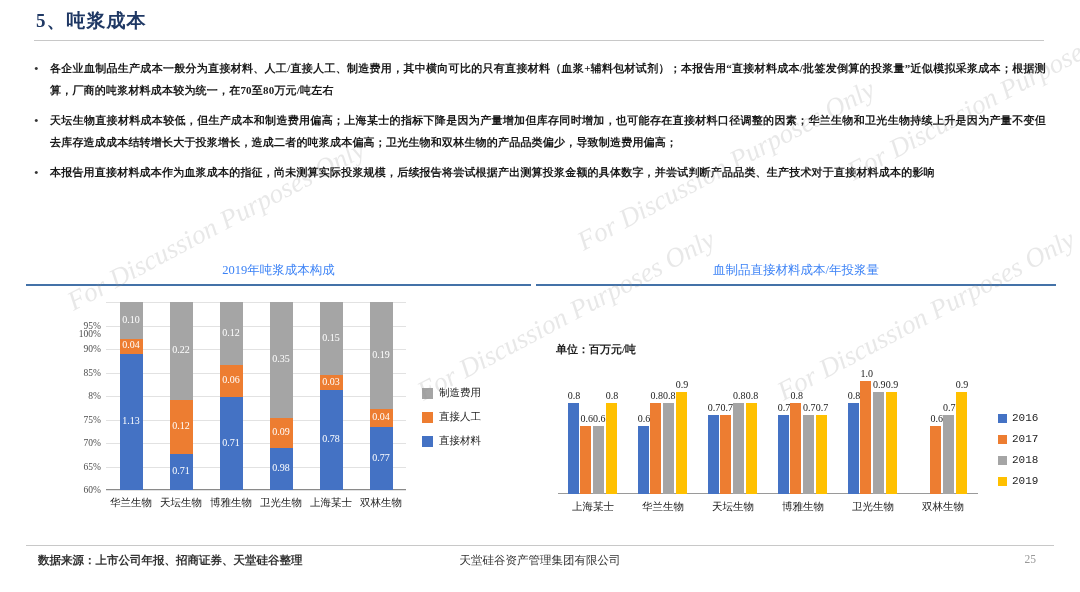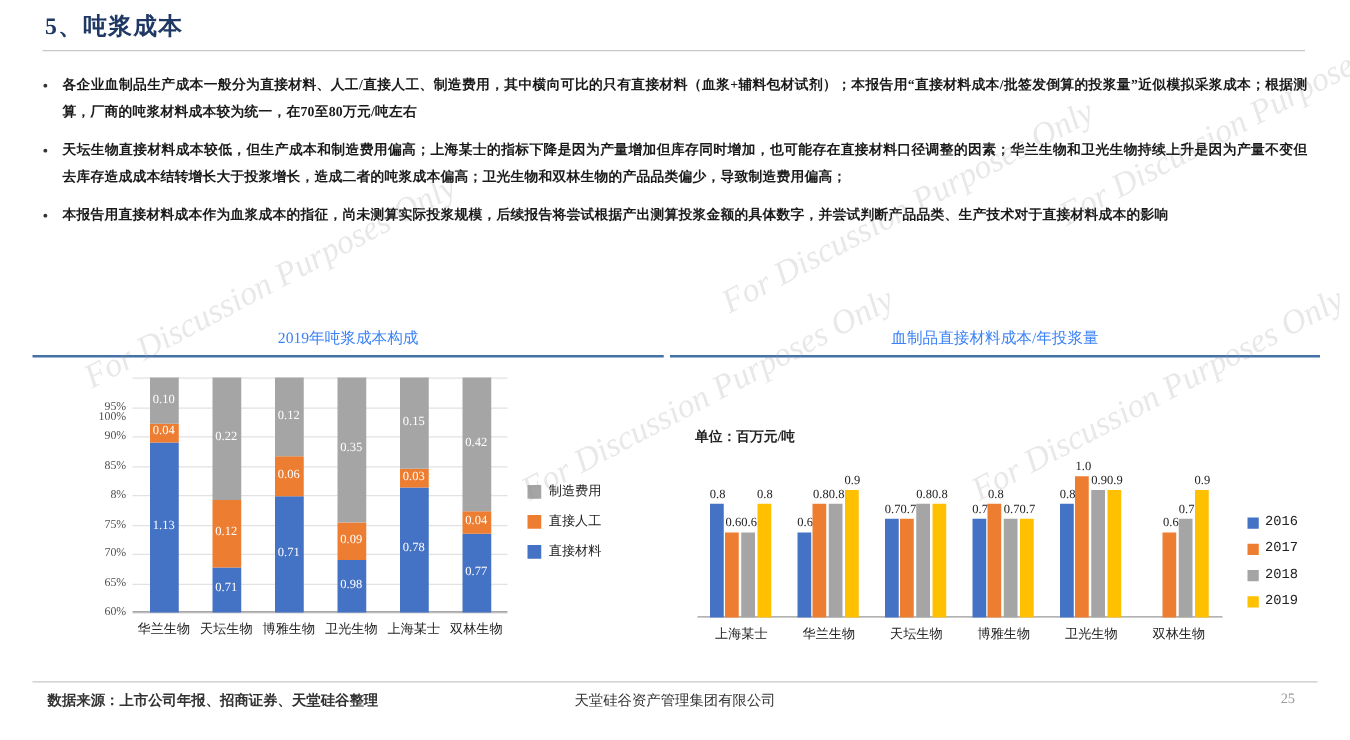--- a/index.html
+++ b/index.html
@@ -222,21 +222,21 @@
           <div style="position: absolute; left: 213.5px; width: 23px; top: 73.4375px; height: 14.6875px; background: rgb(237, 125, 49);"></div>
           <div class="barlabel" style="left: 213.5px; width: 23px; top: 73.7812px; color: rgb(255, 255, 255);">0.03</div>
           <div style="position: absolute; left: 213.5px; width: 23px; top: 0px; height: 73.4375px; background: rgb(165, 165, 165);"></div>
           <div class="barlabel" style="left: 213.5px; width: 23px; top: 29.7188px; color: rgb(255, 255, 255);">0.15</div>
           <div class="xtick" style="left: 200px; width: 50px; top: 194px;">上海某士</div>
           <div style="position: absolute; left: 263.5px; width: 23px; top: 125.333px; height: 62.6667px; background: rgb(68, 114, 196);"></div>
           <div class="barlabel" style="left: 263.5px; width: 23px; top: 149.667px; color: rgb(255, 255, 255);">0.77</div>
           <div style="position: absolute; left: 263.5px; width: 23px; top: 107.429px; height: 17.9048px; background: rgb(237, 125, 49);"></div>
           <div class="barlabel" style="left: 263.5px; width: 23px; top: 109.381px; color: rgb(255, 255, 255);">0.04</div>
           <div style="position: absolute; left: 263.5px; width: 23px; top: 0px; height: 107.429px; background: rgb(165, 165, 165);"></div>
-          <div class="barlabel" style="left: 263.5px; width: 23px; top: 46.7143px; color: rgb(255, 255, 255);">0.42</div>
+          <div class="barlabel" style="left: 263.5px; width: 23px; top: 46.7143px; color: rgb(255, 255, 255);">0.19</div>
           <div class="xtick" style="left: 250px; width: 50px; top: 194px;">双林生物</div>
         </div>
       <div id="legend-left" class="legend" style="left:396px;top:100px;">
           <div class="row">
             <span class="sw" style="background: rgb(165, 165, 165);"></span>
             <span class="lb">制造费用</span>
           </div>
           <div class="row">
             <span class="sw" style="background: rgb(237, 125, 49);"></span>
             <span class="lb">直接人工</span>

